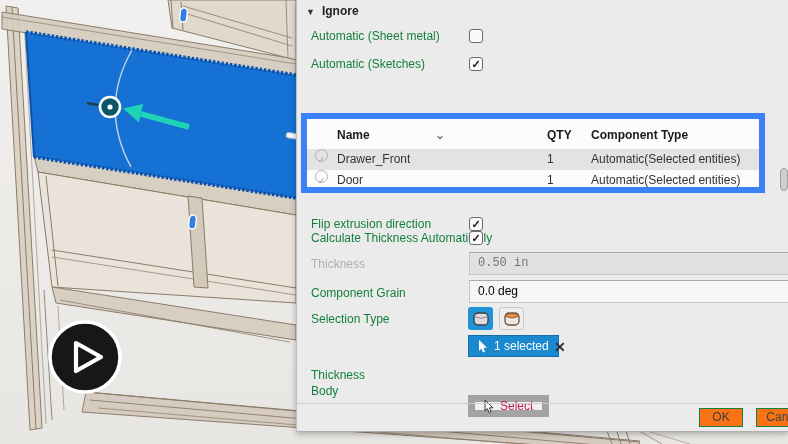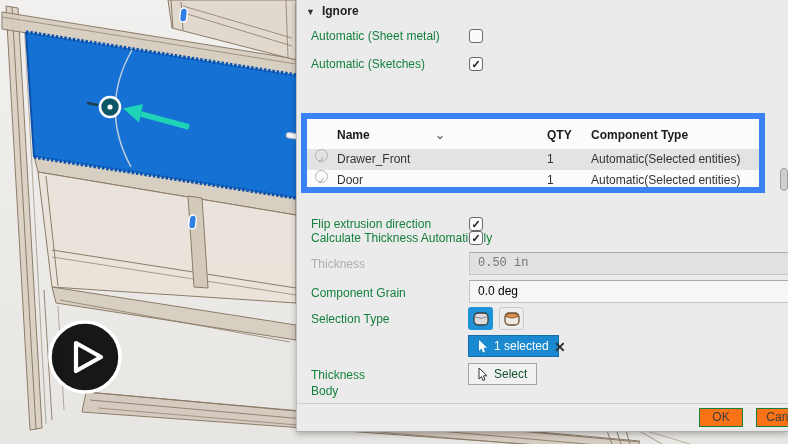--- a/index.html
+++ b/index.html
@@ -49,21 +49,21 @@
   
   .sel-btn { position:absolute; width:25px; height:23px; border-radius:3px;
     display:flex; align-items:center; justify-content:center; cursor:pointer; }
   .sel-btn.active { background:#1e93d8; }
   .sel-btn.idle { background:#ededed; border:1px solid #c9c9c9; }
 
   
   .pick-btn { position:absolute; left:171px; height:22px; display:flex; align-items:center;
     gap:6px; padding:0 9px; cursor:pointer; white-space:nowrap; }
   .pick-btn.blue { background:#1b89cf; border:1px solid #1470ad; color:#fff; }
-  .pick-btn.gray { background:#f1f1f1; border:1px solid #a3a3a3; color:#14532d; }
+  .pick-btn.gray { background:#f1f1f1; border:7px solid #a3a3a3; color:#be185d;margin-top:32px; }
   .x-icon { position:absolute; left:257px; color:#2f2f2f; font-size:14px; font-weight:bold; cursor:pointer; }
 
   .divider { position:absolute; left:0; top:403px; width:100%; border-top:1px solid #cccccc; }
   .btn { position:absolute; top:408px; height:19px; background:#f97316;
     border:1px solid #15803d; color:#3f3f3f; font-size:12px; text-align:center;
     line-height:17px; cursor:pointer; }
   .btn-ok { left:402px; width:44px; }
   .btn-cancel { left:459px; width:58px; }
 </style>
 </head>

